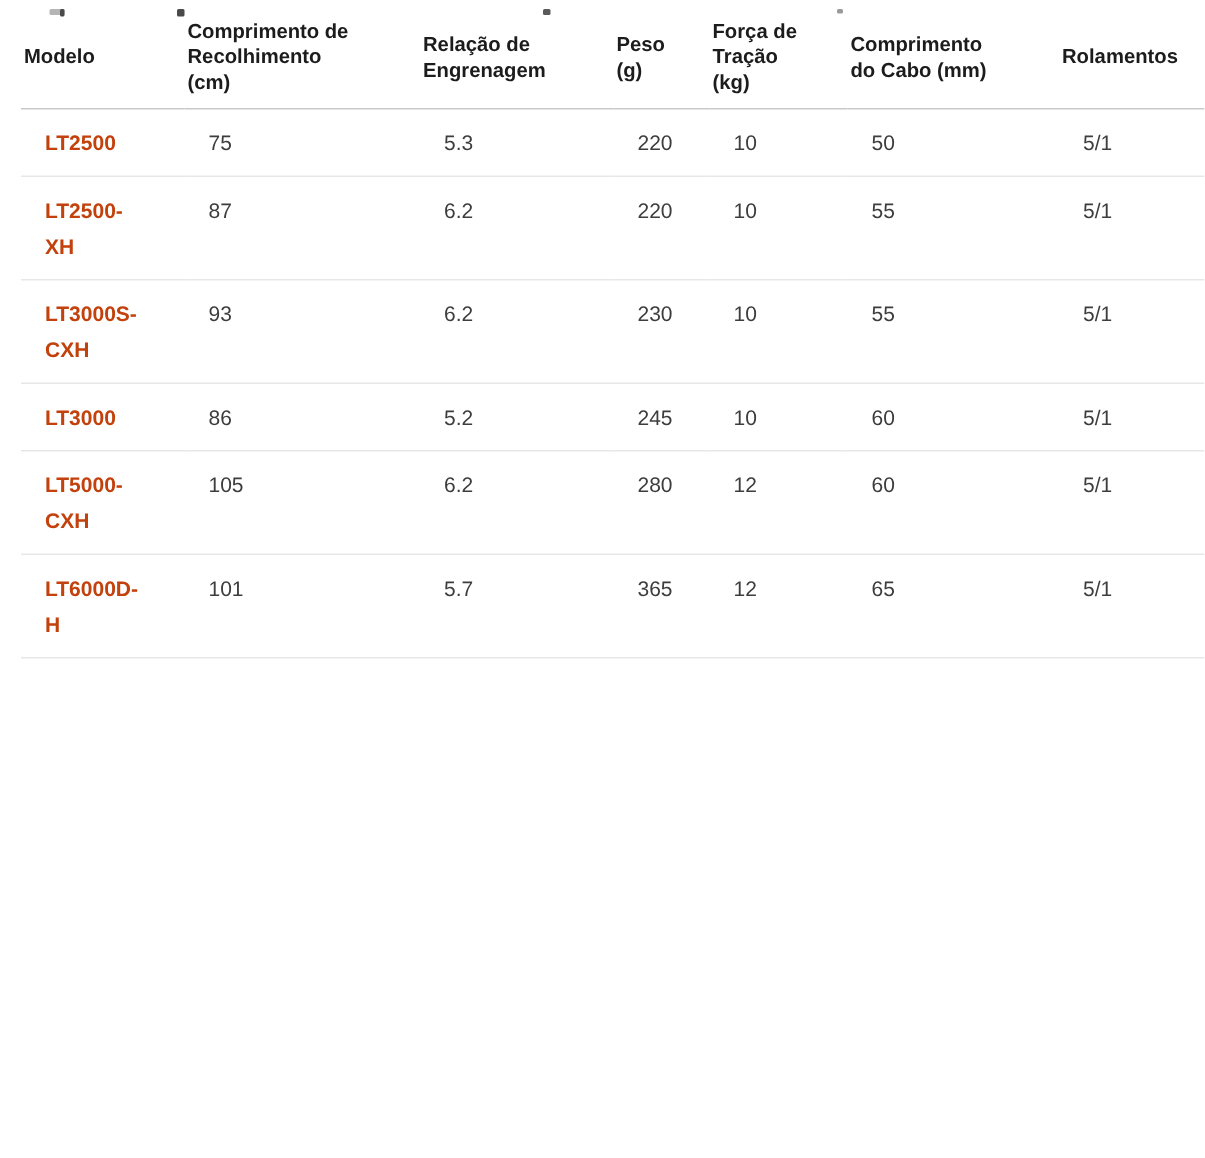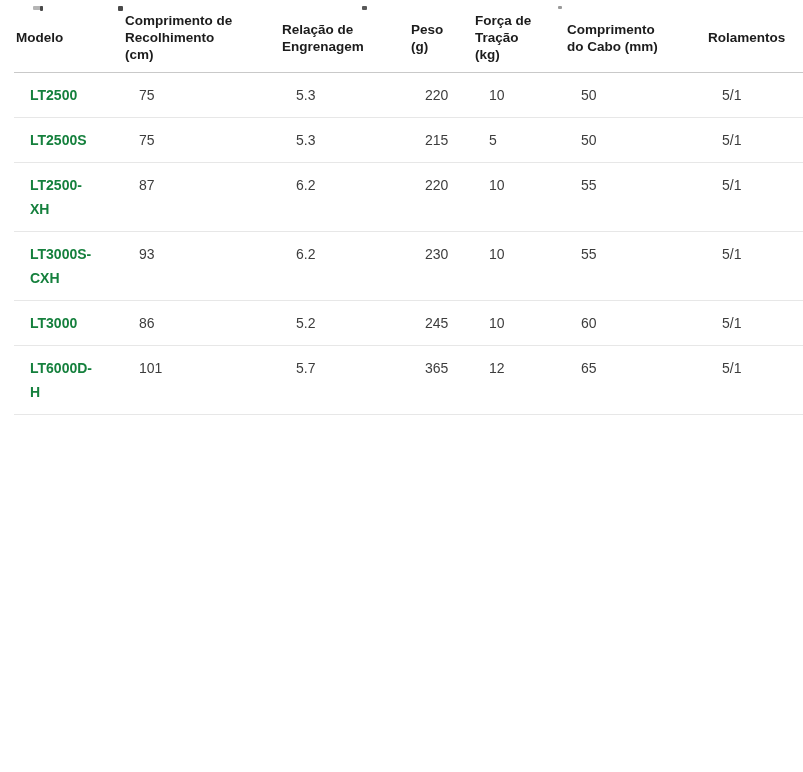--- a/index.html
+++ b/index.html
@@ -49,21 +49,21 @@
     text-align: left;
     font-size: 14px;
     line-height: 24px;
     font-weight: normal;
     color: #3d3d3d;
     padding: 10px 8px 10px 16px;
     border-bottom: 1px solid #e7e7e7;
   }
   .spec-table td:first-child {
     font-weight: bold;
-    color: #15803d;
+    color: #c2410c;
     padding-right: 25px; 
   }
 </style>
 </head>
 <body>
 
 <div class="page">
 
   <div class="clipped-heading">
     <i class="frag f1"></i>
@@ -105,29 +105,20 @@
         <tr>
           <td>LT2500</td>
           <td>75</td>
           <td>5.3</td>
           <td>220</td>
           <td>10</td>
           <td>50</td>
           <td>5/1</td>
         </tr>
         <tr>
-          <td>LT2500S</td>
-          <td>75</td>
-          <td>5.3</td>
-          <td>215</td>
-          <td>5</td>
-          <td>50</td>
-          <td>5/1</td>
-        </tr>
-        <tr>
           <td>LT2500-XH</td>
           <td>87</td>
           <td>6.2</td>
           <td>220</td>
           <td>10</td>
           <td>55</td>
           <td>5/1</td>
         </tr>
         <tr>
           <td>LT3000S-CXH</td>
@@ -141,20 +132,29 @@
         <tr>
           <td>LT3000</td>
           <td>86</td>
           <td>5.2</td>
           <td>245</td>
           <td>10</td>
           <td>60</td>
           <td>5/1</td>
         </tr>
         <tr>
+          <td>LT5000-CXH</td>
+          <td>105</td>
+          <td>6.2</td>
+          <td>280</td>
+          <td>12</td>
+          <td>60</td>
+          <td>5/1</td>
+        </tr>
+        <tr>
           <td>LT6000D-H</td>
           <td>101</td>
           <td>5.7</td>
           <td>365</td>
           <td>12</td>
           <td>65</td>
           <td>5/1</td>
         </tr>
       </tbody>
   </table>

